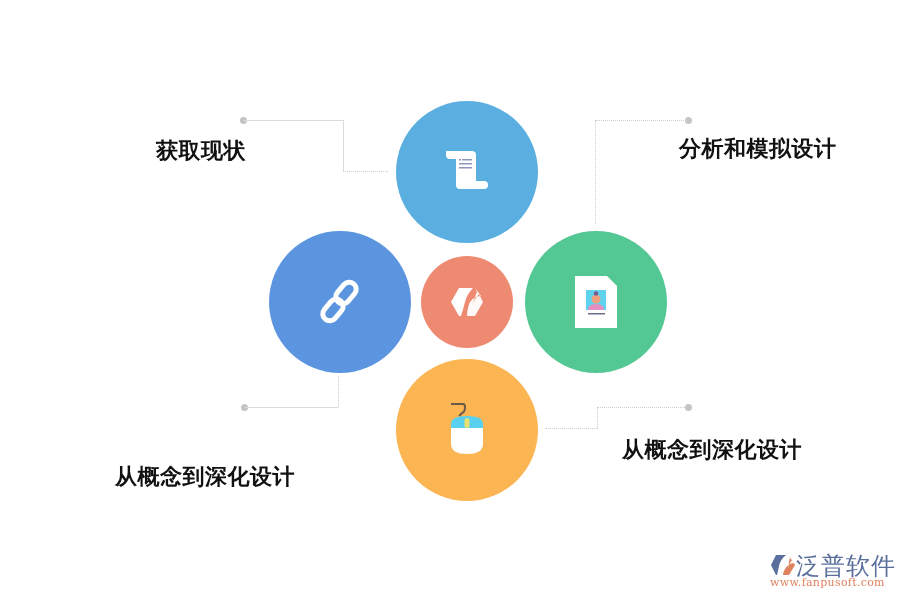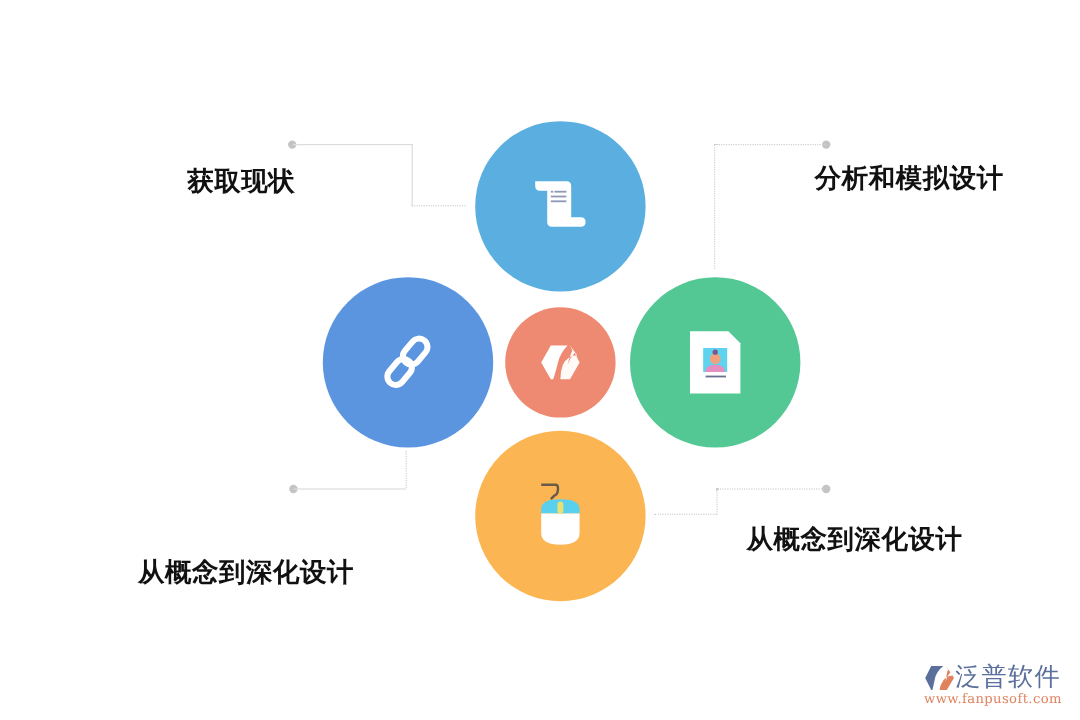--- a/index.html
+++ b/index.html
@@ -11,21 +11,21 @@
     .circle { position: absolute; border-radius: 50%; display: flex; align-items: center; justify-content: center; }
     .label {
       position: absolute; font-size: 22px; font-weight: bold; color: #111111; white-space: nowrap; letter-spacing: 0.5px;
     }
     .dot { position: absolute; width: 7px; height: 7px; border-radius: 50%; background: #c4c4c4; }
     .hline { position: absolute; height: 0; border-top: 1px solid #dcdcdc; }
     .vline { position: absolute; width: 0; border-left: 1px solid #dcdcdc; }
     .dotted-h { border-top: 1px dotted #cfcfcf; }
     .dotted-v { border-left: 1px dotted #cfcfcf; }
     .logo { position: absolute; left: 766px; top: 550px; width: 130px; height: 42px; }
-    .logo-text-cn { position: absolute; left: 30px; top: 0px; font-size: 21px; color: #5a6f9c; letter-spacing: 1px; font-family: "DejaVu Sans", sans-serif; }
+    .logo-text-cn { position: absolute; left: 30px; top: 0px; font-size: 24px; color: #5a6f9c; letter-spacing: 1px; font-family: "DejaVu Sans", sans-serif; }
     .logo-text-url { position: absolute; left: 4px; top: 26px; font-size: 11px; color: #e0825e; font-family: "DejaVu Serif", serif; letter-spacing: 0.3px; text-align: center; }
   </style>
 </head>
 <body>
 
 <div class="canvas">
 
   <div class="dot" style="left:240px; top:117px;"></div>
   <div class="hline" style="left:244px; top:120px; width:100px;"></div>
   <div class="vline" style="left:343px; top:120px; height:52px;"></div>

